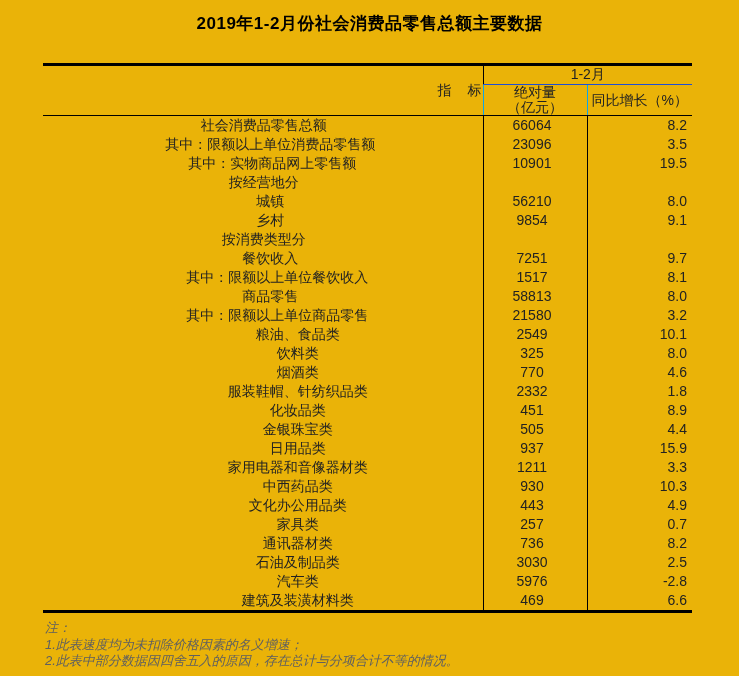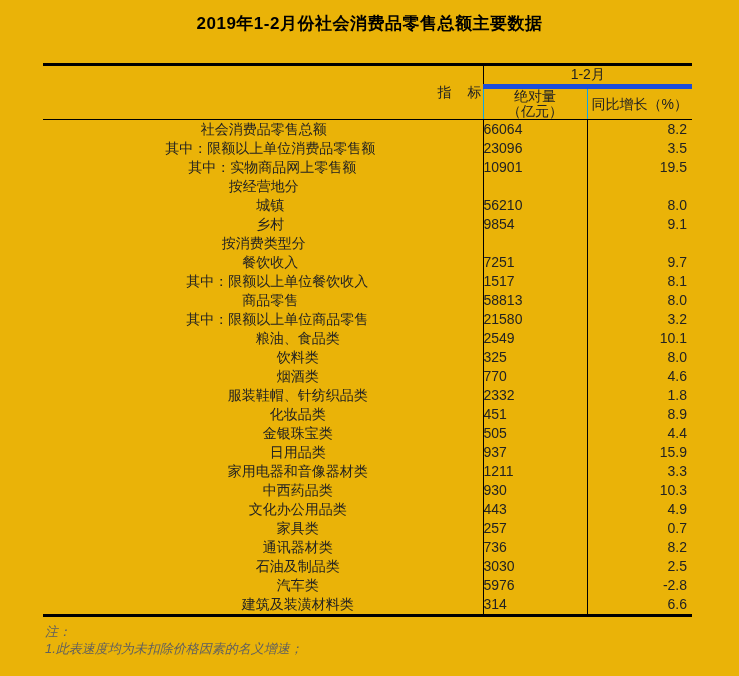--- a/index.html
+++ b/index.html
@@ -15,36 +15,36 @@
   }
   table.stats {
     border-collapse:collapse; table-layout:fixed;
     margin:28px 0 0 43px; width:649px;
     border-top:3px solid #000000; border-bottom:3px solid #000000;
   }
   col.c1 { width:440px; } col.c2 { width:104px; } col.c3 { width:105px; }
   th, td { padding:0; font-weight:normal; font-size:14px; color:#222222; }
   tr.group-row { height:19px; }
   th.group {
-    border-left:1px solid #000000; border-bottom:5px solid #1d4ed8;
+    border-left:1px solid #000000; border-bottom:1px solid #1d4ed8;
     text-align:center; vertical-align:middle;
   }
   tr.sub-row { height:31px; }
   th.c-ind {
     border-bottom:1px solid #000000; text-align:right; vertical-align:middle;
     letter-spacing:1px;
   }
   th.c-abs, th.c-yoy {
     border-left:1px solid #0ea5e9; border-bottom:1px solid #000000;
     text-align:center; vertical-align:middle; line-height:15px;
   }
   tbody tr { height:19px; }
   tbody td { line-height:19px; white-space:nowrap; overflow:hidden; }
   td.c-label { text-align:center;margin-left:32px; }
-  td.c-abs { border-left:1px solid #000000; text-align:left; padding-right:6px; }
+  td.c-abs { border-left:1px solid #000000; text-align:center; padding-right:6px; }
   td.c-yoy { border-left:1px solid #000000; text-align:right; padding-right:5px; }
   .ind-0 { padding-left:2px; }
   .ind-1 { padding-left:15px; }
   .ind-2 { padding-left:19px; }
   .ind-3 { padding-left:29px; }
   .ind-4 { padding-left:70px; }
   .notes {
     margin:7px 0 0 45px;
     font-size:13px; font-style:italic; color:#606060; line-height:16.5px;
   }
@@ -196,24 +196,25 @@
           <td class="c-abs">3030</td>
           <td class="c-yoy">2.5</td>
         </tr>
         <tr>
           <td class="c-label ind-4">汽车类</td>
           <td class="c-abs">5976</td>
           <td class="c-yoy">-2.8</td>
         </tr>
         <tr>
           <td class="c-label ind-4">建筑及装潢材料类</td>
-          <td class="c-abs">314</td>
+          <td class="c-abs">469</td>
           <td class="c-yoy">6.6</td>
         </tr>
       </tbody>
   </table>
 
   <div class="notes">
     <div>注：</div>
     <div>1.此表速度均为未扣除价格因素的名义增速；</div>
+    <div>2.此表中部分数据因四舍五入的原因，存在总计与分项合计不等的情况。</div>
   </div>
 
 </div>
 
 </body></html>

